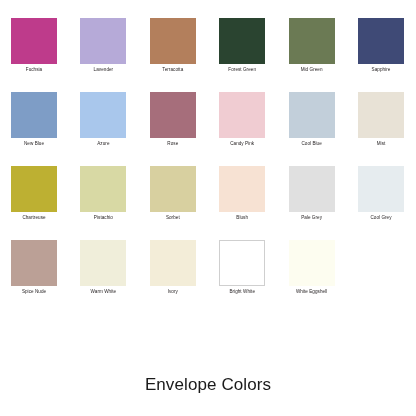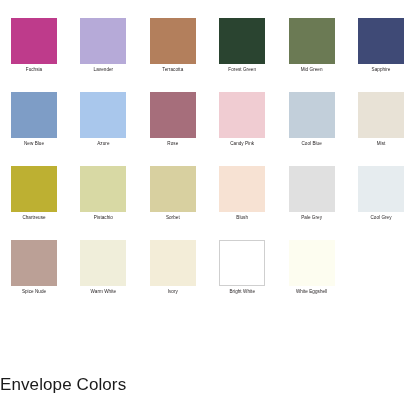--- a/index.html
+++ b/index.html
@@ -59,21 +59,21 @@
     letter-spacing: 0.05px;
     color: #231f20;
     font-family: "Liberation Sans", sans-serif;
     white-space: nowrap;
   }
   .chart-title {
     position: absolute;
     left: 0;
     top: 374px;
     width: 416px;
-    text-align: left;
+    text-align: center;
     font-size: 17px;
     line-height: 22px;
     color: #1a1a1a;
     font-family: "Liberation Sans", sans-serif;
     letter-spacing: 0.1px;
   }
 </style>
 </head>
 <body>
 

